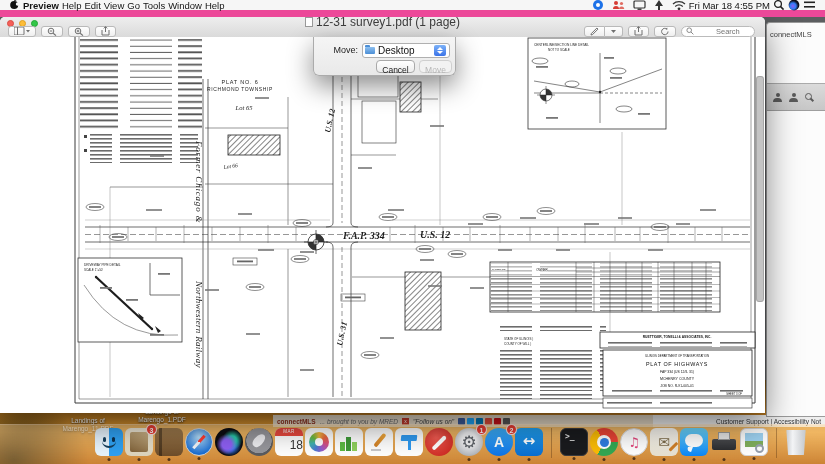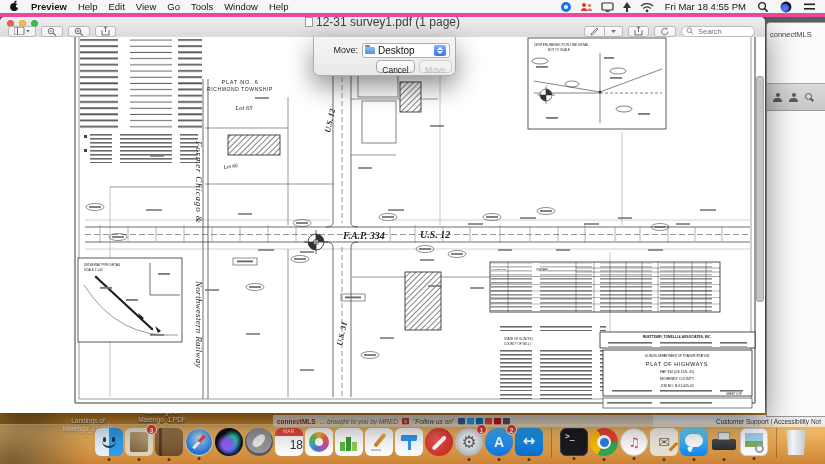--- a/index.html
+++ b/index.html
@@ -13,21 +13,21 @@
   .bstrip{position:absolute;left:273px;top:415px;width:552px;height:12px;z-index:2;display:flex;align-items:center;gap:4px;padding:0 4px;font-size:6.5px;white-space:nowrap;background:linear-gradient(90deg,#e0d5c3 0,#e0d5c3 380px,#efefef 380px);box-sizing:border-box}
   .bs-brand{font-weight:bold;color:#8a2f1d}
   .bs-tag{font-style:italic;color:#666}
   .bs-x{width:7px;height:7px;background:#c0392b;color:#fff;font-size:5px;line-height:7px;text-align:center;flex:none}
   .bs-follow{color:#444;font-style:italic}
   .socials{display:flex;gap:2px}
   .socials i{width:7px;height:7px;border-radius:1px;display:block}
   .so1{background:#3b5998}.so2{background:#1da1f2}.so3{background:#0077b5}.so4{background:#dd4b39}.so5{background:#c61118}.so6{background:#555}
   .bs-right{margin-left:auto;color:#333}
   
-  .menubar{position:absolute;top:0;left:0;right:0;height:17px;background:#f6f6f6;border-bottom:4px solid #ec4899;display:flex;align-items:center;padding:0 9px;gap:11px;font-size:9.5px;color:#141414;z-index:50;box-sizing:border-box}
+  .menubar{position:absolute;top:0;left:0;right:0;height:17px;background:#f6f6f6;border-bottom:7px solid #ec4899;display:flex;align-items:center;padding:0 9px;gap:3px;font-size:9.5px;color:#141414;z-index:50;box-sizing:border-box}
   .mi{cursor:default}
   .mi.b{font-weight:bold}
   .msp{flex:1}
   .mstat{display:flex;align-items:center;gap:8px}
   .time{font-size:9.5px}
   
   .pwin{position:absolute;left:0;top:17px;width:765px;height:396px;background:#fff;border-radius:5px 5px 0 0;box-shadow:0 12px 34px rgba(0,0,0,.5);z-index:10}
   .phead{position:absolute;top:0;left:0;right:0;height:20px;background:linear-gradient(180deg,#eeeeee,#dadada);border-bottom:1px solid #b2b2b2;border-radius:5px 5px 0 0}
   .tl{position:absolute;top:2.5px;left:7px;display:flex;gap:5px}
   .tl i{width:7px;height:7px;border-radius:50%;box-sizing:border-box}
@@ -36,21 +36,21 @@
   .tl .g{background:#33c748;border:.5px solid #24a835}
   .ptitle{position:absolute;top:0;left:0;right:0;text-align:center;font-size:12px;line-height:11px;color:#3d3d3d}
   .doci{display:inline-block;width:6px;height:8px;background:#fff;border:.5px solid #999;margin-right:3px;vertical-align:-1px}
   .tbl,.tbr{position:absolute;top:8.5px;display:flex;gap:5px;align-items:center}
   .tbl{left:8px}.tbr{right:10px}
   .tbtn{height:11px;background:linear-gradient(180deg,#fefefe,#efefef);border:1px solid #b9b9b9;border-radius:3px;display:flex;align-items:center;justify-content:center;padding:0 5px;box-sizing:border-box}
   .tbtn svg{display:block}
   .seg{display:flex}
   .seg .tbtn:first-child{border-radius:3px 0 0 3px}
   .seg .tbtn:last-child{border-radius:0 3px 3px 0;border-left:none}
-  .sfield{width:74px;height:11px;border:1px solid #bbb;border-radius:6px;background:#fff;display:flex;align-items:center;gap:2px;padding:0 4px;box-sizing:border-box}
+  .sfield{width:74px;height:11px;border:1px solid #bbb;border-radius:6px;background:#fff;display:flex;align-items:center;gap:20px;padding:0 4px;box-sizing:border-box}
   .sfield input{border:0;outline:0;flex:1;min-width:0;font-size:7.5px;background:transparent;color:#333;font-family:"Liberation Sans",sans-serif}
   .pcontent{position:absolute;top:20px;left:0;right:0;bottom:0;background:#fff;overflow:hidden}
   .map{display:block}
   
   .pscroll{position:absolute;left:756px;top:76px;width:6px;height:224px;border-radius:3px;background:#c4c4c4;border:.5px solid rgba(0,0,0,.15);z-index:20}
   
   .sheet{position:absolute;left:313px;top:37px;width:143px;height:39px;background:linear-gradient(180deg,#f5f5f5,#e9e9e9);border:1px solid #ababab;border-top:none;border-radius:0 0 6px 6px;box-shadow:0 10px 26px rgba(0,0,0,.45);z-index:30;box-sizing:border-box}
   .sheet label{position:absolute;left:6px;top:8px;width:38px;text-align:right;font-size:9px;color:#222}
   .dd{position:absolute;left:48px;top:6px;width:88px;height:15px;background:#fff;border:1px solid #b0b0b0;border-radius:3px;display:flex;align-items:center;gap:3px;padding:0 2px;box-sizing:border-box}
   .fold{width:10px;height:7px;background:linear-gradient(180deg,#8ec0f0,#4c8fd6);border-radius:1px;position:relative;flex:none}

